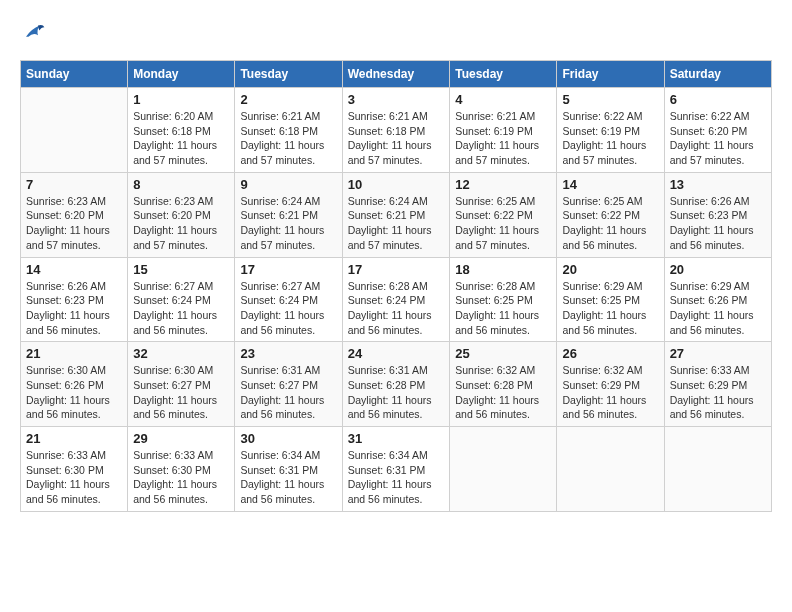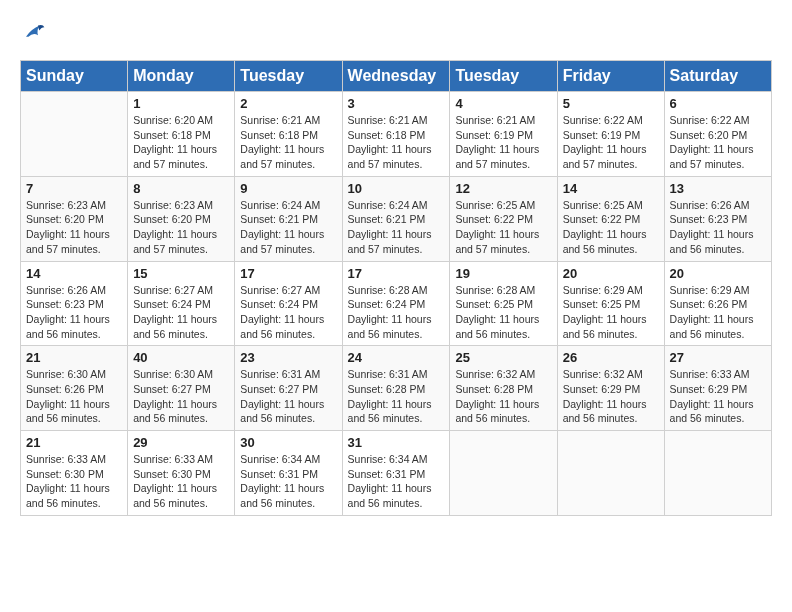--- a/index.html
+++ b/index.html
@@ -53,21 +53,21 @@
     table {
       width: 100%;
       border-collapse: collapse;
       font-size: 11px;
     }
     thead tr th {
       background-color: #2e6db4;
       color: #fff;
       text-align: left;
       padding: 6px 5px;
-      font-size: 16px;
+      font-size: 12px;
       font-weight: bold;
       border: 1px solid #ccc;
     }
     tbody tr td {
       border: 1px solid #d0d0d0;
       vertical-align: top;
       padding: 4px 5px;
       width: 108px;
       min-height: 80px;
       background: #fff;
@@ -193,39 +193,39 @@
         <span class="day-info">Sunset: 6:24 PM</span><br>
         <span class="day-info">Daylight: 11 hours and 56 minutes.</span></td>
         <td><span class="day-number">17</span>
         <span class="day-info">Sunrise: 6:27 AM</span><br>
         <span class="day-info">Sunset: 6:24 PM</span><br>
         <span class="day-info">Daylight: 11 hours and 56 minutes.</span></td>
         <td><span class="day-number">17</span>
         <span class="day-info">Sunrise: 6:28 AM</span><br>
         <span class="day-info">Sunset: 6:24 PM</span><br>
         <span class="day-info">Daylight: 11 hours and 56 minutes.</span></td>
-        <td><span class="day-number">19</span>
+        <td><span class="day-number">18</span>
         <span class="day-info">Sunrise: 6:28 AM</span><br>
         <span class="day-info">Sunset: 6:25 PM</span><br>
         <span class="day-info">Daylight: 11 hours and 56 minutes.</span></td>
         <td><span class="day-number">20</span>
         <span class="day-info">Sunrise: 6:29 AM</span><br>
         <span class="day-info">Sunset: 6:25 PM</span><br>
         <span class="day-info">Daylight: 11 hours and 56 minutes.</span></td>
         <td><span class="day-number">20</span>
         <span class="day-info">Sunrise: 6:29 AM</span><br>
         <span class="day-info">Sunset: 6:26 PM</span><br>
         <span class="day-info">Daylight: 11 hours and 56 minutes.</span></td>
       </tr>
       <tr>
         <td><span class="day-number">21</span>
         <span class="day-info">Sunrise: 6:30 AM</span><br>
         <span class="day-info">Sunset: 6:26 PM</span><br>
         <span class="day-info">Daylight: 11 hours and 56 minutes.</span></td>
-        <td><span class="day-number">40</span>
+        <td><span class="day-number">32</span>
         <span class="day-info">Sunrise: 6:30 AM</span><br>
         <span class="day-info">Sunset: 6:27 PM</span><br>
         <span class="day-info">Daylight: 11 hours and 56 minutes.</span></td>
         <td><span class="day-number">23</span>
         <span class="day-info">Sunrise: 6:31 AM</span><br>
         <span class="day-info">Sunset: 6:27 PM</span><br>
         <span class="day-info">Daylight: 11 hours and 56 minutes.</span></td>
         <td><span class="day-number">24</span>
         <span class="day-info">Sunrise: 6:31 AM</span><br>
         <span class="day-info">Sunset: 6:28 PM</span><br>

